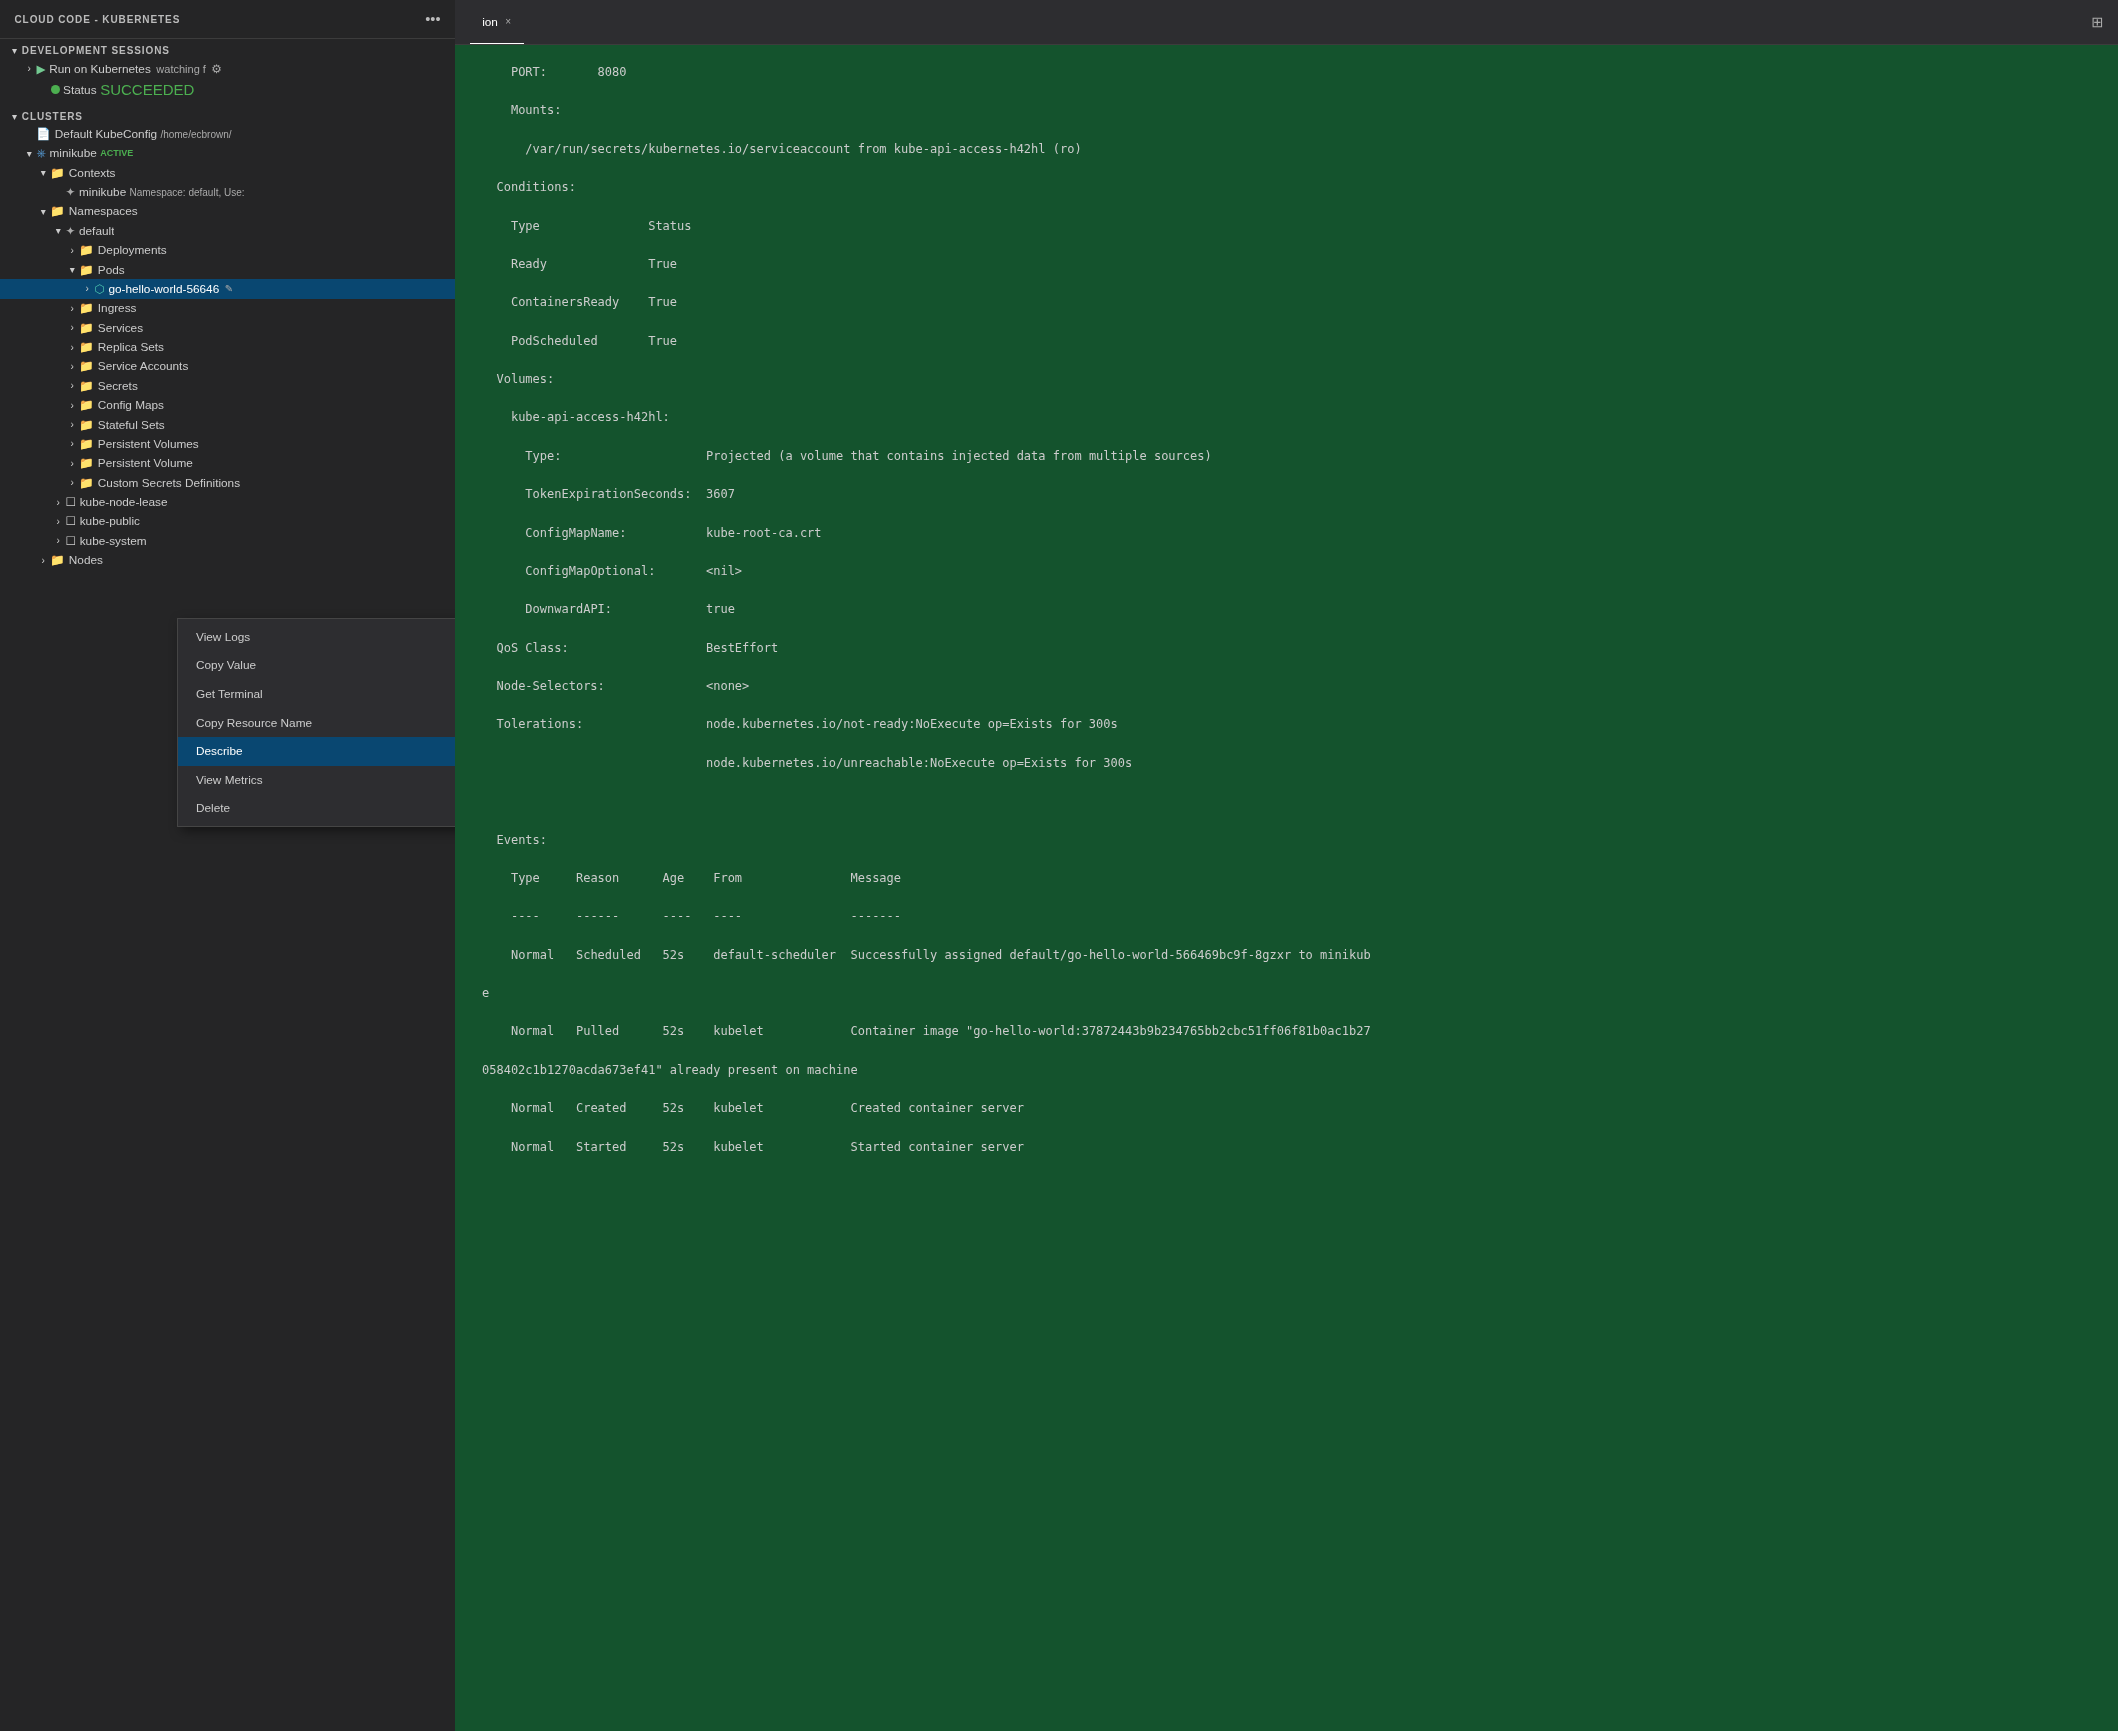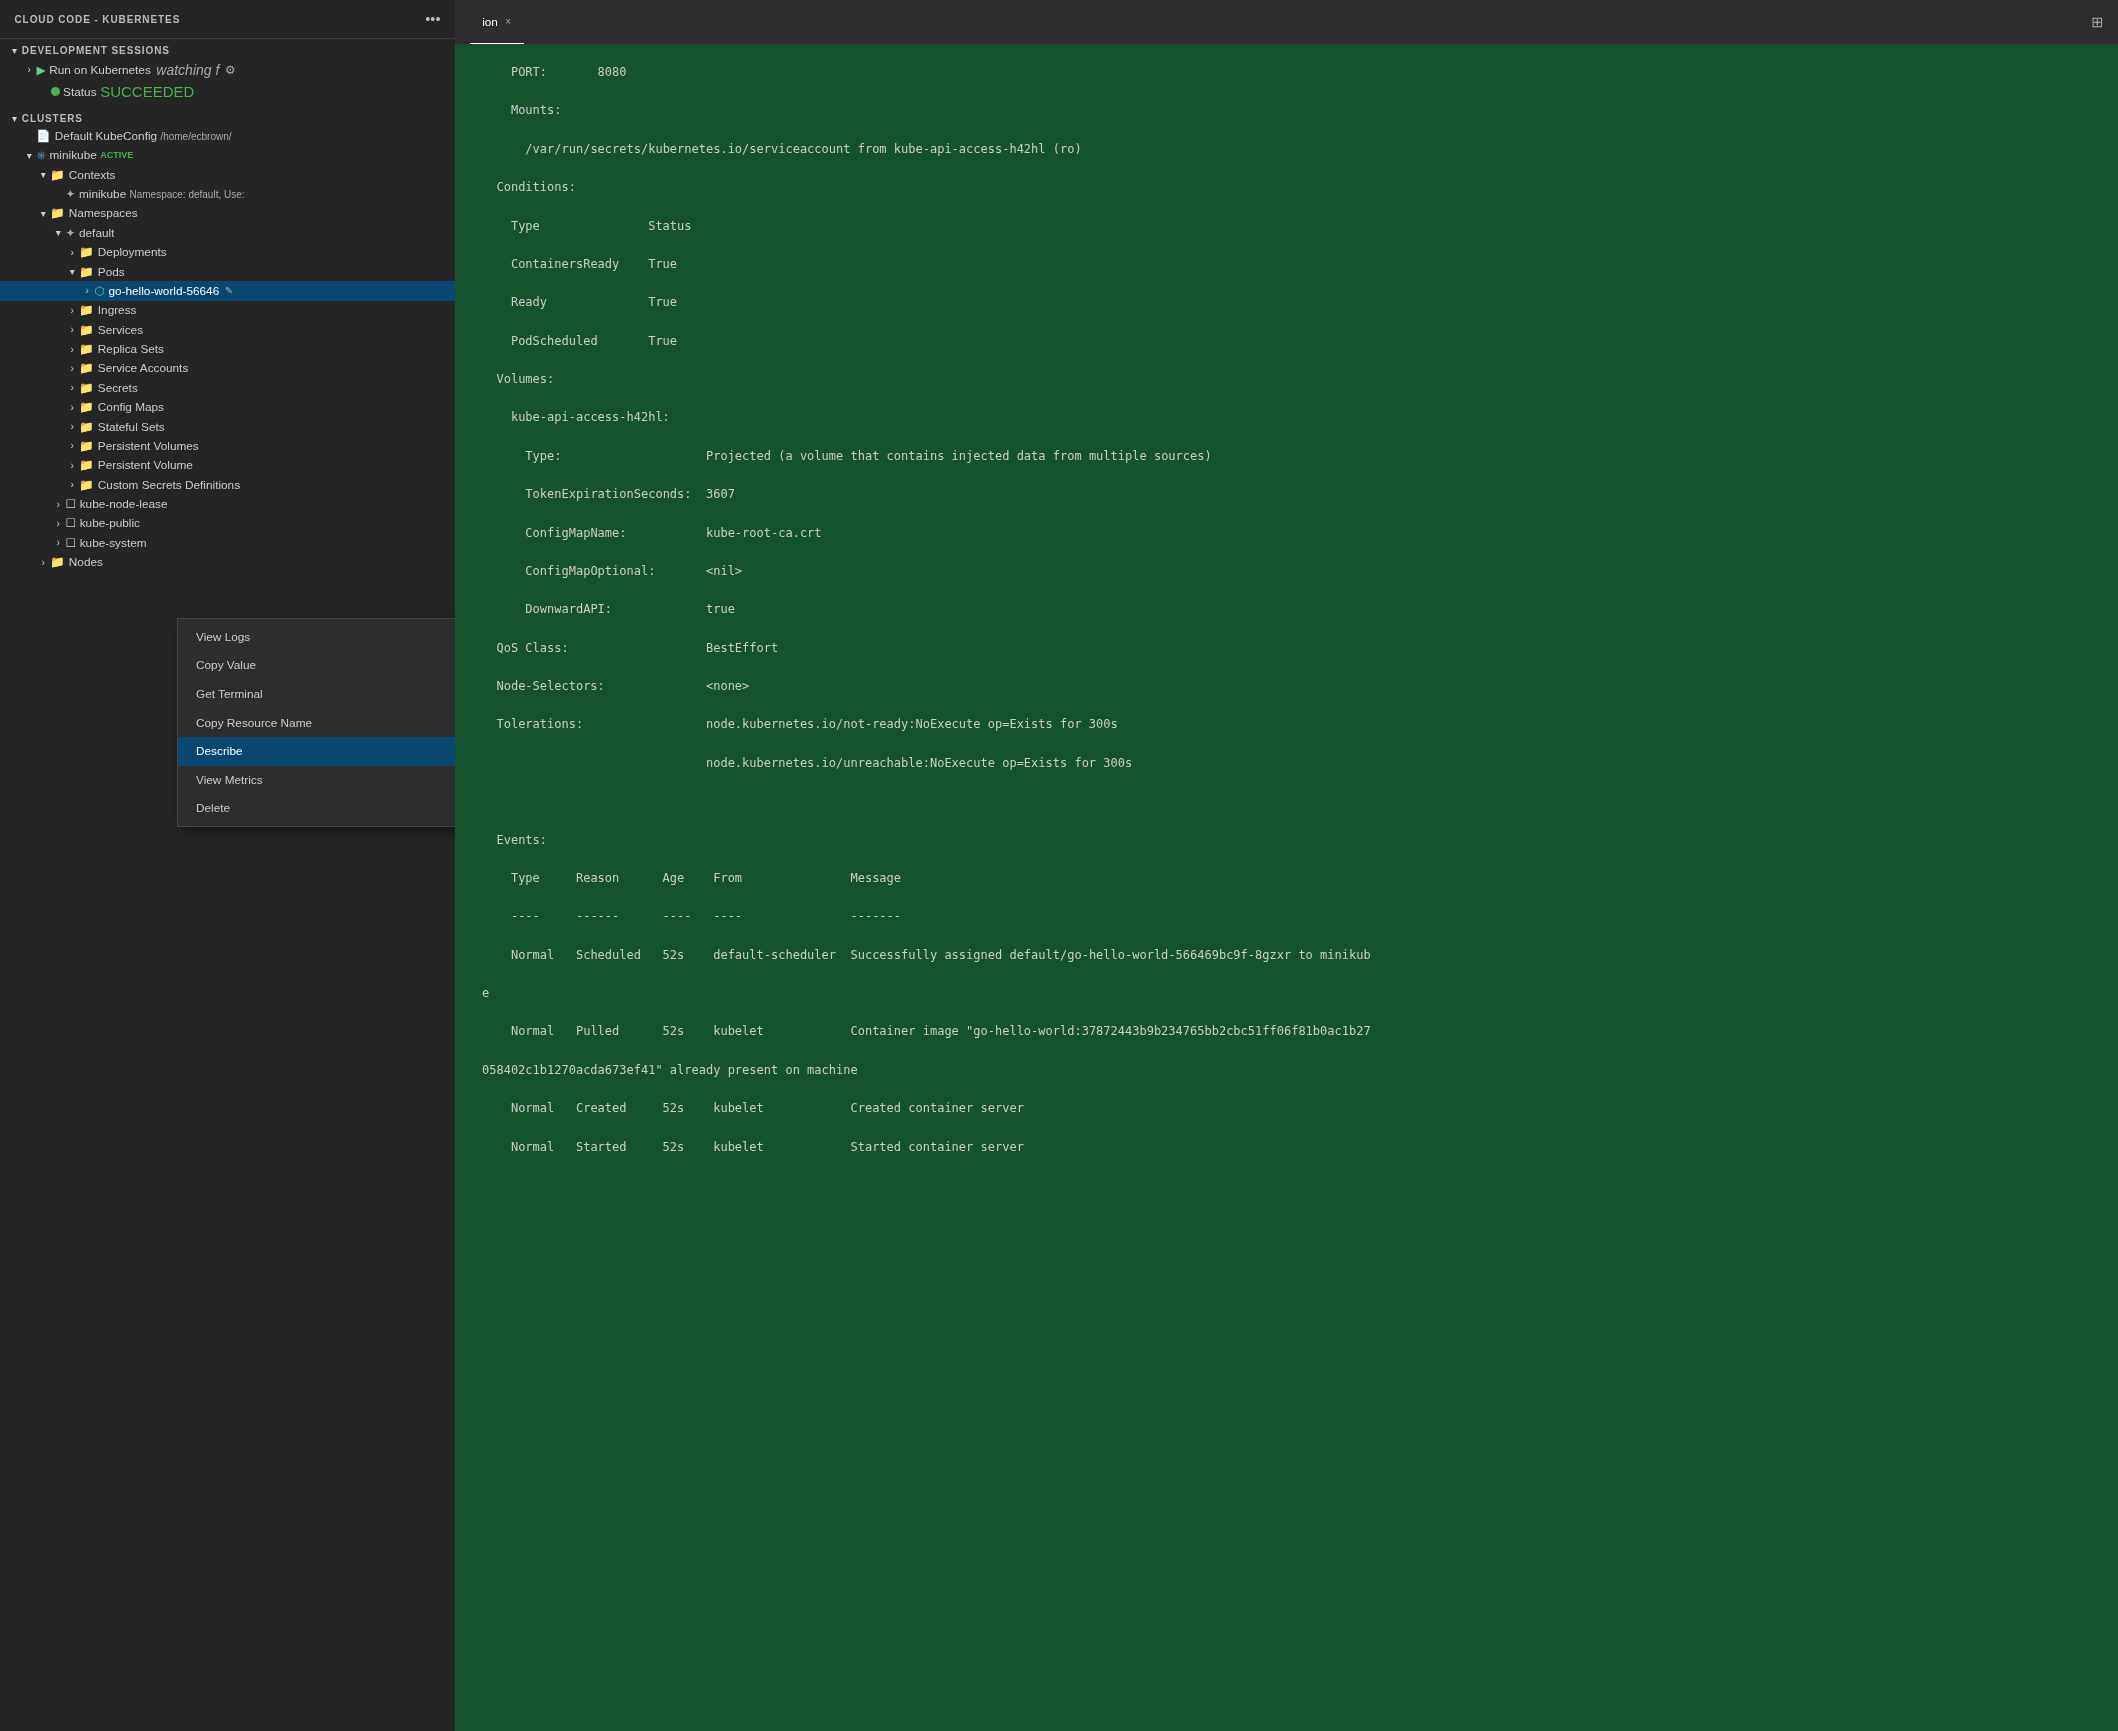--- a/index.html
+++ b/index.html
@@ -223,21 +223,21 @@
     .edit-icon {
       margin-left: 5.5px;
       font-size: 10px;
       color: #aaaaaa;
     }
 
     .gear-icon { color: #aaaaaa; margin-left: 5.5px; }
 
     .run-icon { color: #73c991; margin-right: 3.6px; }
 
-    .watching-text { font-size: 14px; color: #aaaaaa; font-style: italic; }
+    .watching-text { font-size: 11px; color: #aaaaaa; }
   </style>
 </head>
 <body>
 
 <div class="sidebar">
 
   <div class="sidebar-header">
     <span class="sidebar-header-title">CLOUD CODE - KUBERNETES</span>
     <span class="sidebar-header-icon">•••</span>
   </div>
@@ -453,22 +453,22 @@
       <span class="terminal-action-btn">⊞</span>
     </div>
   </div>
 
   <div class="terminal-body">
     <pre><span class="line">    PORT:       8080</span>
 <span class="line">    Mounts:</span>
 <span class="line">      /var/run/secrets/kubernetes.io/serviceaccount from kube-api-access-h42hl (ro)</span>
 <span class="line">  Conditions:</span>
 <span class="line">    Type               Status</span>
+<span class="line">    Ready              True</span>
 <span class="line">    ContainersReady    True</span>
-<span class="line">    Ready              True</span>
 <span class="line">    PodScheduled       True</span>
 <span class="line">  Volumes:</span>
 <span class="line">    kube-api-access-h42hl:</span>
 <span class="line">      Type:                    Projected (a volume that contains injected data from multiple sources)</span>
 <span class="line">      TokenExpirationSeconds:  3607</span>
 <span class="line">      ConfigMapName:           kube-root-ca.crt</span>
 <span class="line">      ConfigMapOptional:       &lt;nil&gt;</span>
 <span class="line">      DownwardAPI:             true</span>
 <span class="line">  QoS Class:                   BestEffort</span>
 <span class="line">  Node-Selectors:              &lt;none&gt;</span>

